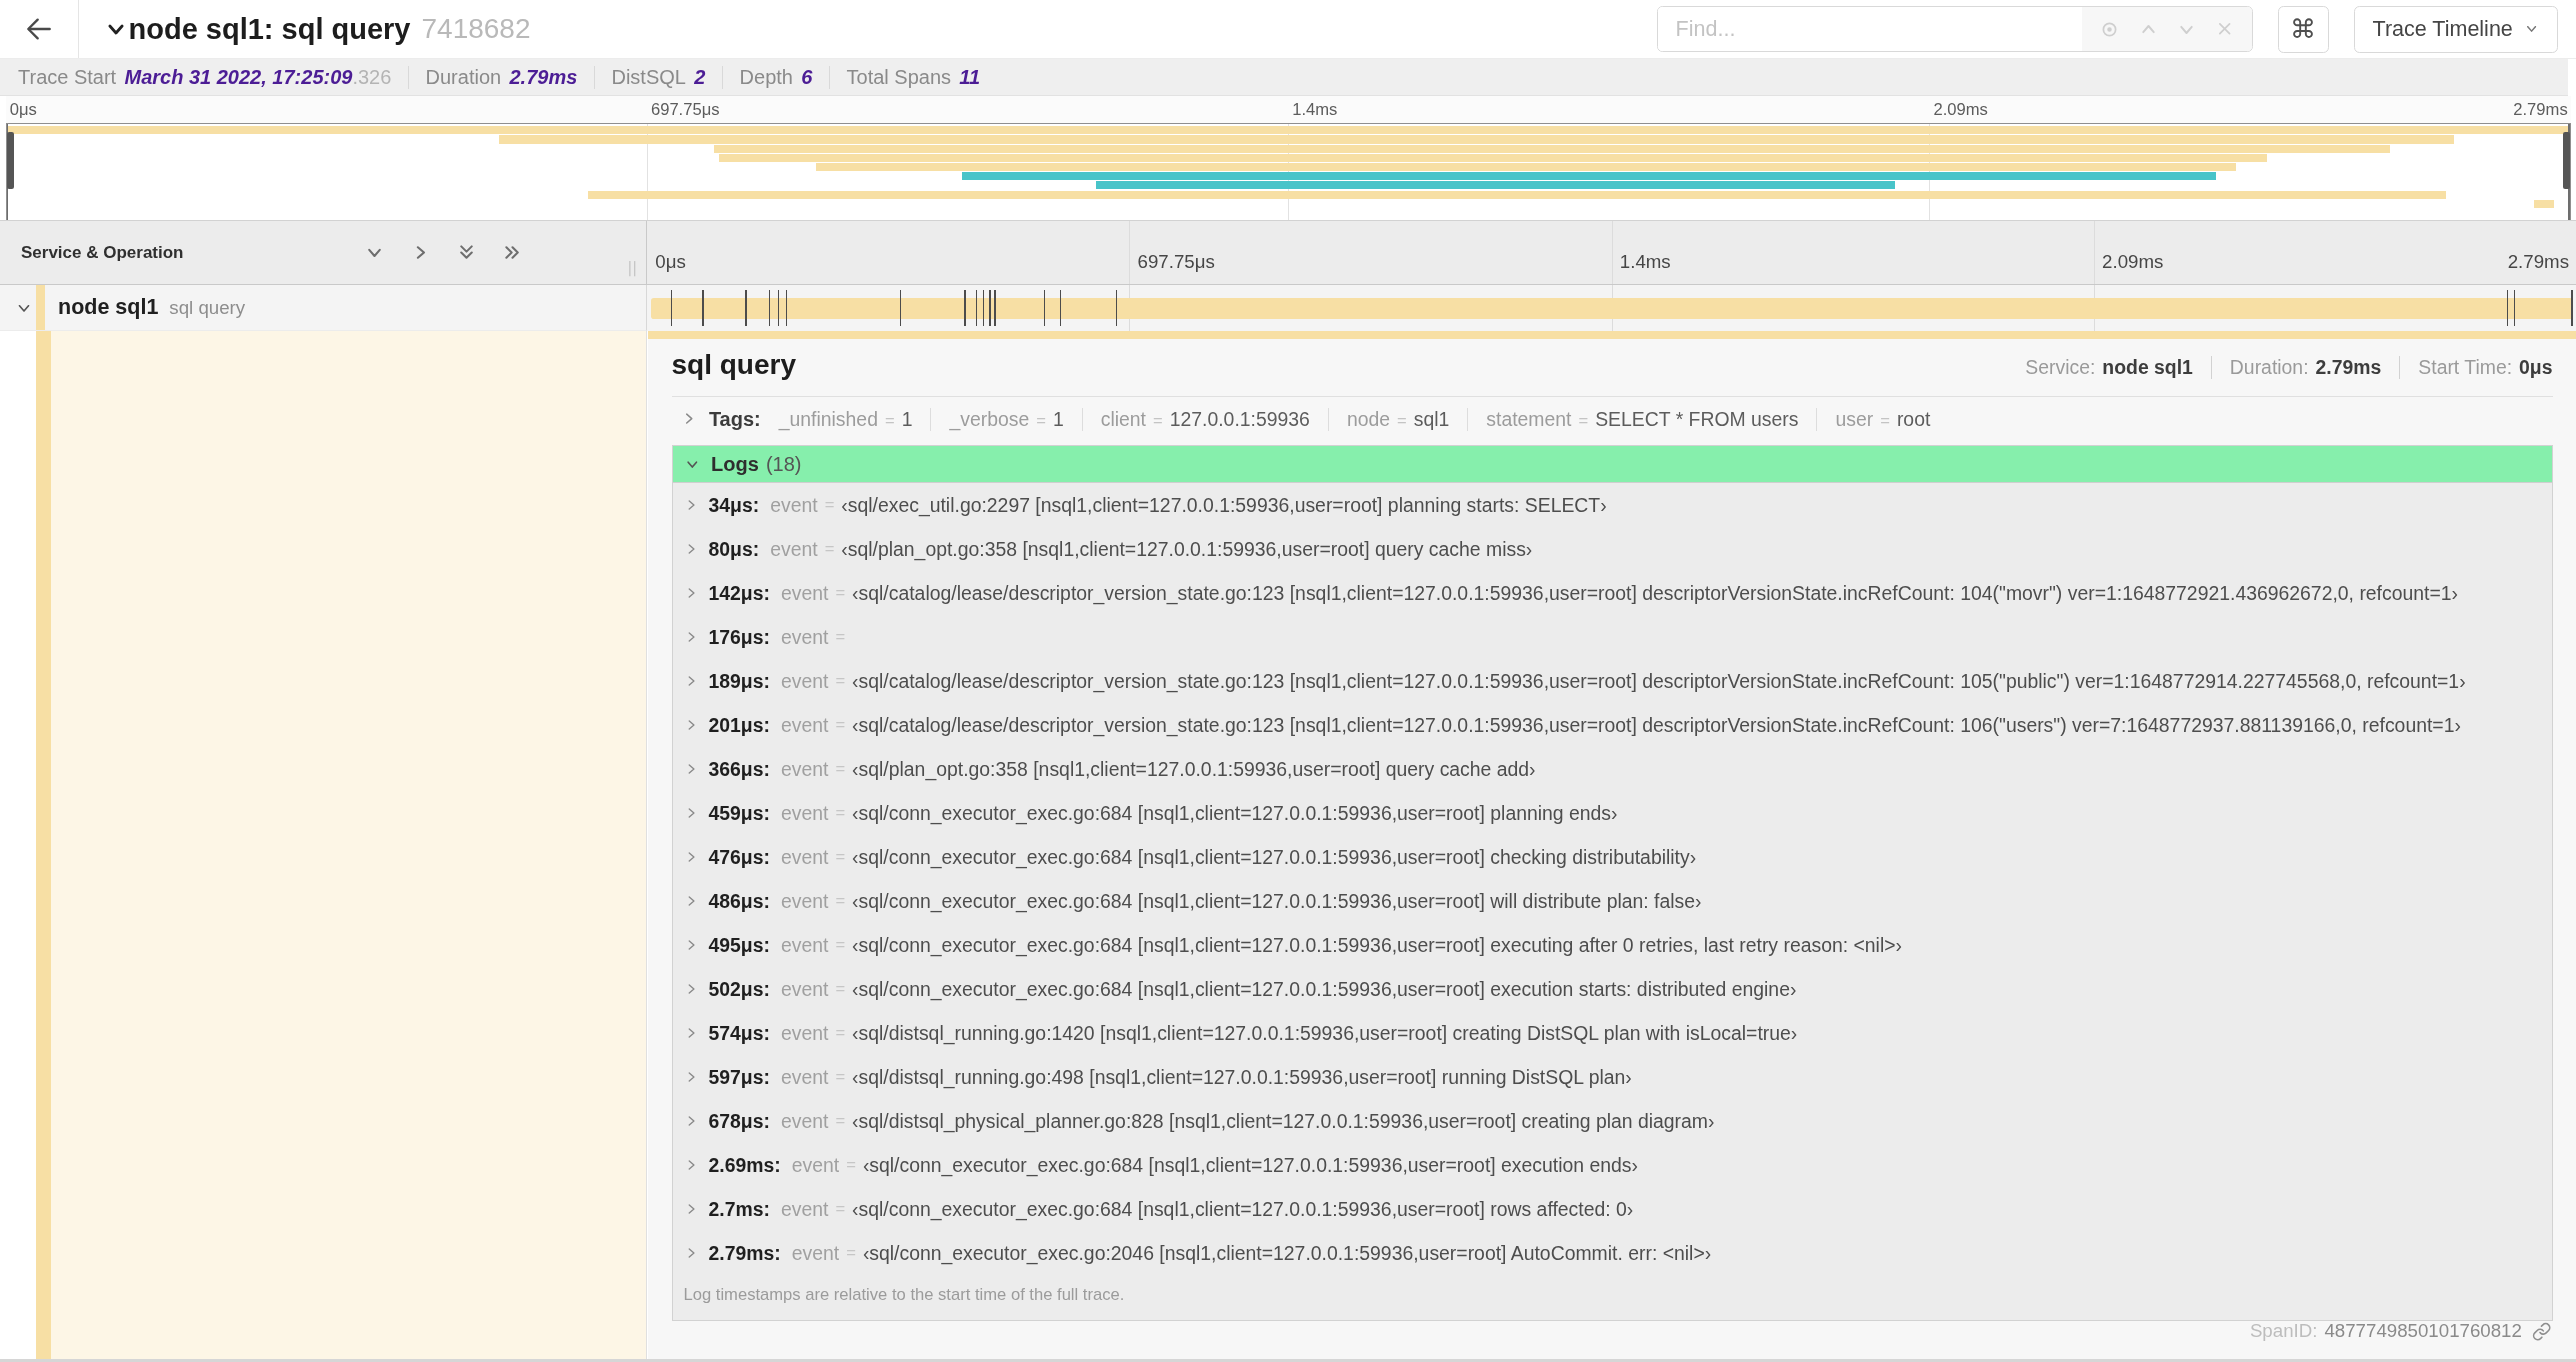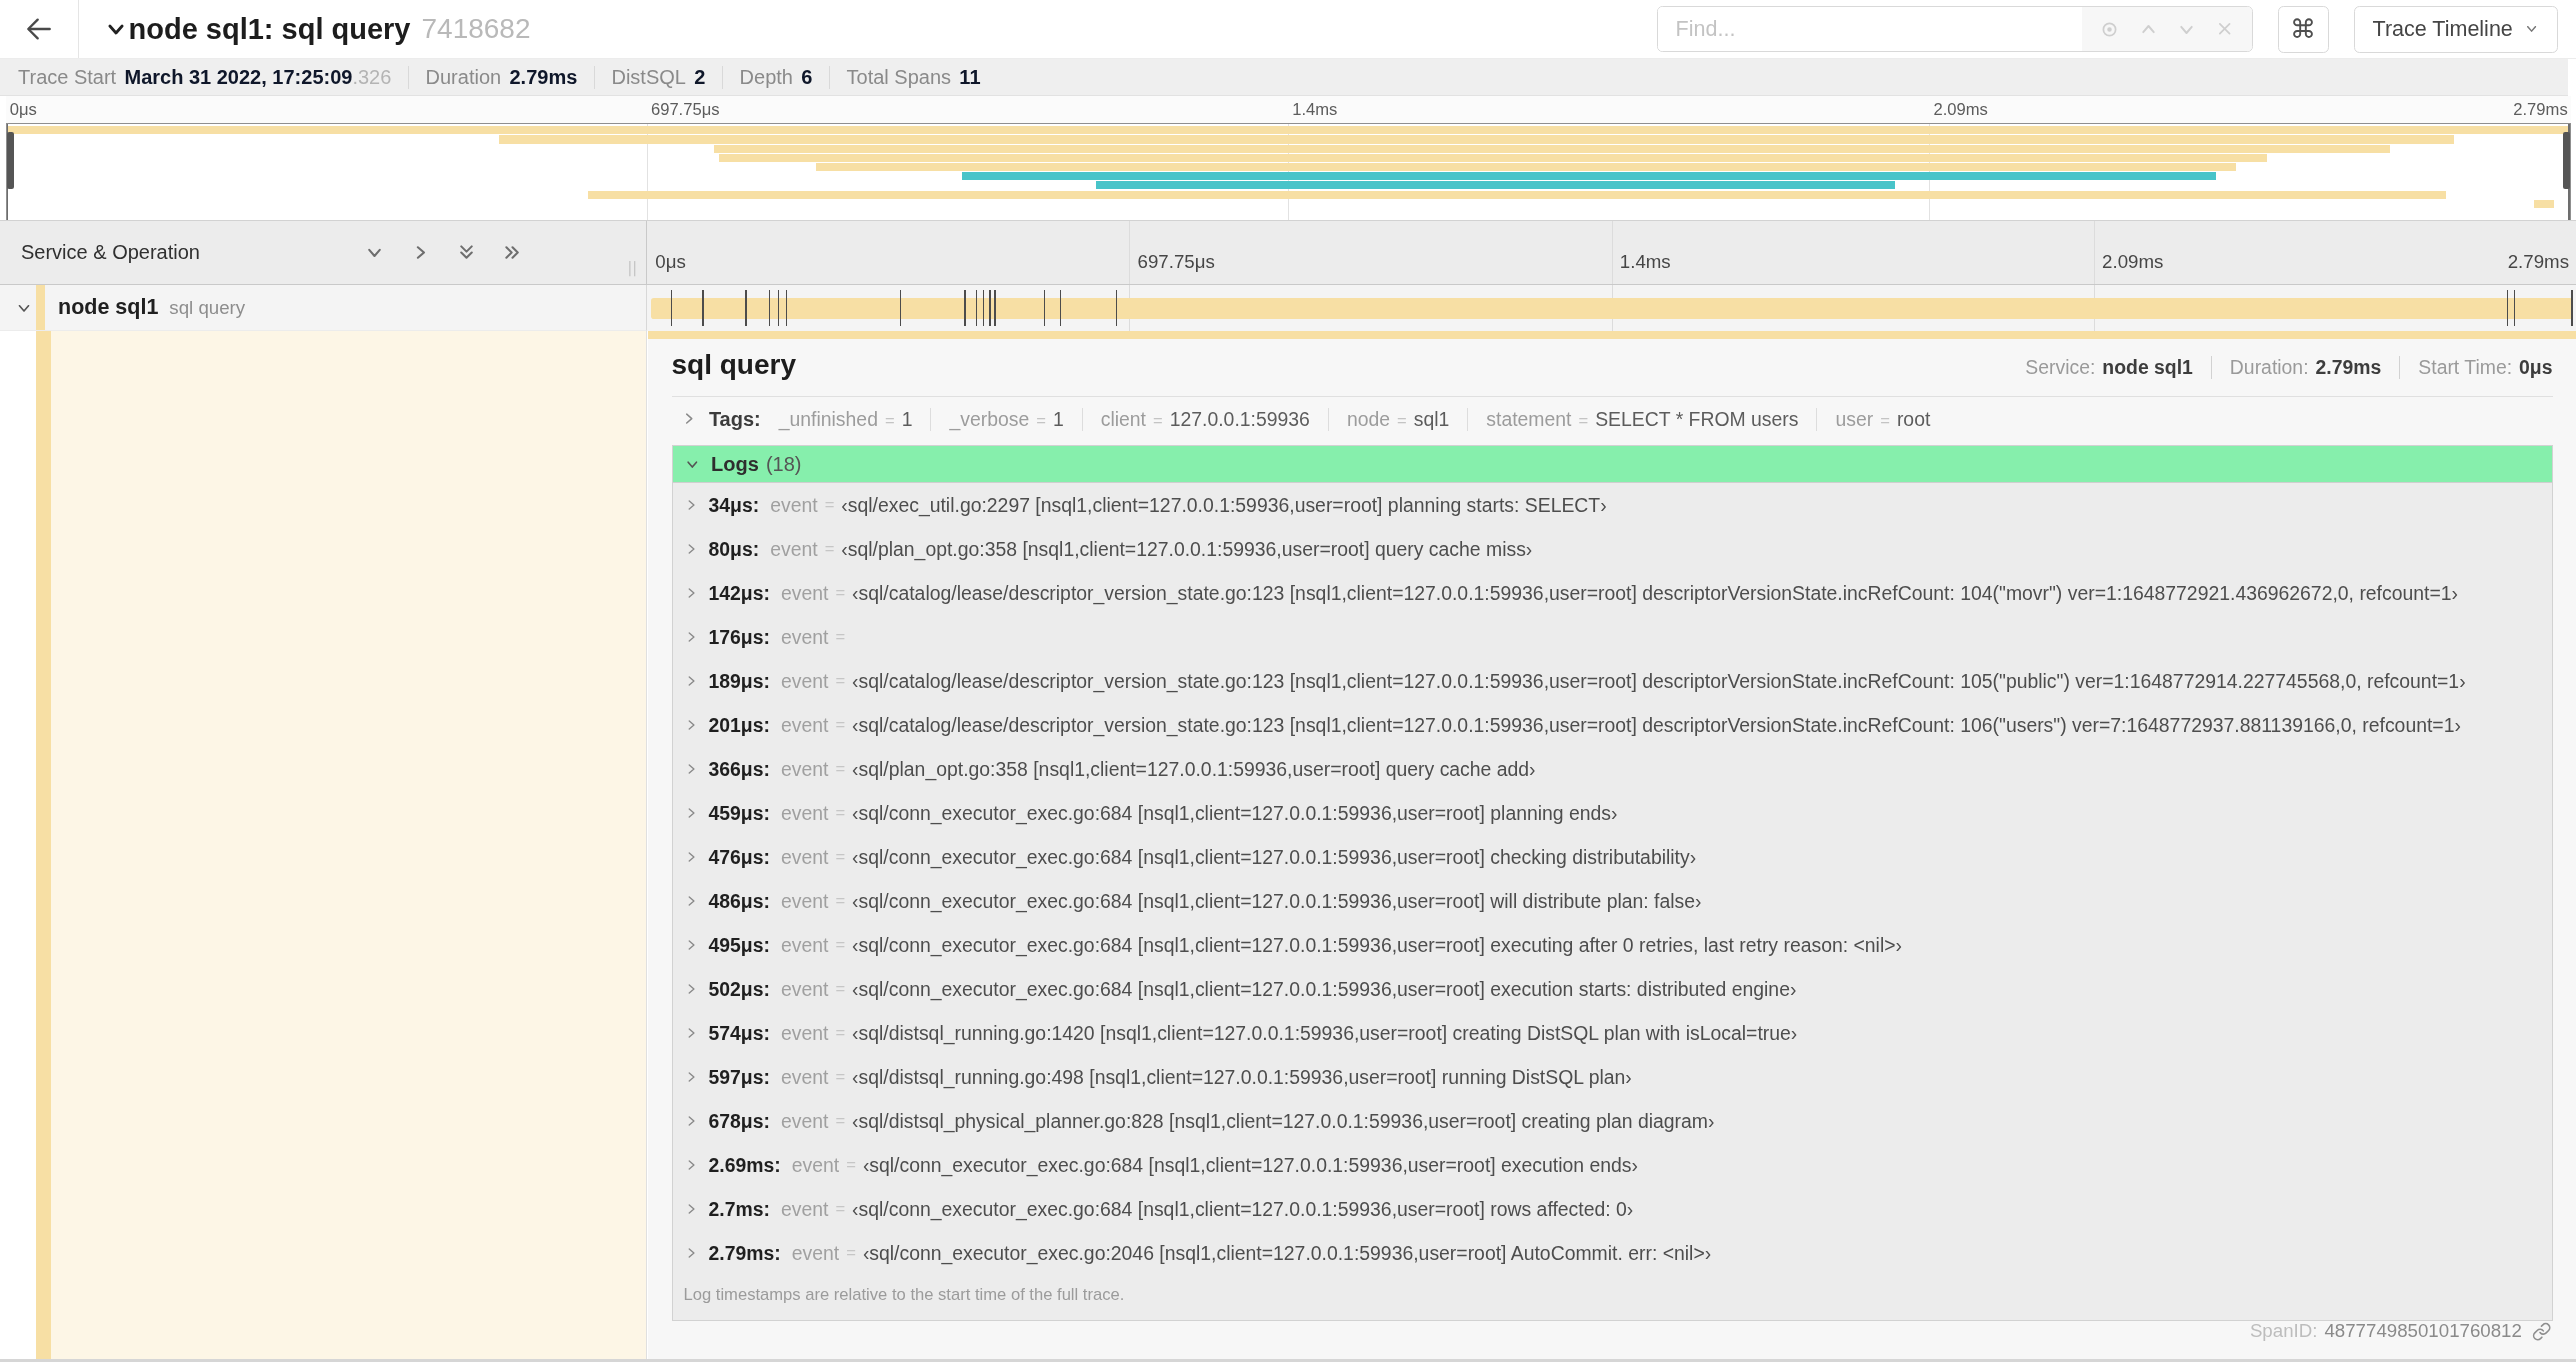--- a/index.html
+++ b/index.html
@@ -22,37 +22,37 @@
   .find-suffix { width:170px; background:#f7f7f7; display:flex; align-items:center; justify-content:space-evenly; color:#cccccc; }
   .suffix-icon { color:#cfcfcf; cursor:pointer; }
   .cmd-btn { height:47px; width:51px; border:0.7px solid #d9d9d9; border-radius:5.5px; background:#fff; font-size:26px; color:#4f4f4f; display:flex; align-items:center; justify-content:center; cursor:pointer; }
   .view-btn { height:47px; padding:0 18px; border:0.7px solid #d9d9d9; border-radius:5.5px; background:#fff; font-size:21.5px; color:#454545; display:flex; align-items:center; gap:11px; cursor:pointer; white-space:nowrap; }
   .view-caret { color:#777; }
 
   
   .summary { position:absolute; top:59px; left:0; right:8px; height:36px; background:#efefef; border-bottom:0.7px solid #e2e2e2; display:flex; align-items:center; padding-left:18px; font-size:20px; color:#8a8a8a; }
   .summary-item { display:flex; align-items:baseline; padding-right:16.6px; margin-right:16.6px; border-right:0.7px solid #d9d9d9; white-space:nowrap; }
   .summary-item:last-child { border-right:none; }
-  .summary-value { color:#0f172a; font-weight:bold; margin-left:8.3px; }
+  .summary-value { color:#4c1d95; font-weight:bold; margin-left:8.3px;font-style:italic; }
   .summary-muted { color:#b4b4b4; font-weight:normal; }
 
   
   .mini-labels { position:absolute; top:96px; left:5.5px; right:5.5px; height:28px; background:#fbfbfb; }
   .mini-tick-label { position:absolute; bottom:4.2px; font-size:16.6px; color:#5c5c5c; padding-left:4.2px; white-space:nowrap; }
   .mini-tick-label.last { transform:translateX(-100%); padding-left:0; padding-right:2.8px; }
   .minimap { position:absolute; top:123px; left:5.5px; right:5.5px; height:97px; border:1.4px solid #8f8f8f; background:#fff; cursor:crosshair; }
   .mini-grid { position:absolute; top:0; bottom:0; width:0.7px; background:#e2e2e2; }
   .mini-bar { position:absolute; height:8.3px; }
   .scrub-line { position:absolute; top:0; bottom:0; width:1.4px; background:#6d6d6d; }
   .scrub-handle { position:absolute; top:8.3px; width:7px; height:57px; background:#555; border-radius:2.1px; cursor:ew-resize; }
 
   
   .grid-head { position:absolute; top:220px; left:0; right:0; height:65px; background:#ececec; border-top:0.7px solid #d2d2d2; border-bottom:0.7px solid #c9c9c9; display:flex; box-sizing:border-box; }
   .gh-left { width:647px; flex:none; position:relative; border-right:0.7px solid #c9c9c9; display:flex; align-items:center; box-sizing:border-box; }
-  .gh-title { font-size:20px; font-weight:normal; color:#303030; margin-left:21px; }
+  .gh-title { font-size:17px; font-weight:bold; color:#303030; margin-left:21px; }
   .gh-icons { position:absolute; right:123px; top:0; bottom:0; display:flex; align-items:center; gap:25px; color:#6e6e6e; }
   .gh-icon { cursor:pointer; }
   .col-resizer { position:absolute; right:5.5px; bottom:5.5px; color:#c6c6c6; cursor:col-resize; }
   .gh-right { flex:1; position:relative; }
   .ruler-label { position:absolute; bottom:11px; font-size:18.7px; color:#464646; padding-left:8.3px; white-space:nowrap; }
   .ruler-label.last { transform:translateX(-100%); padding-left:0; padding-right:7px; }
   .gridline { position:absolute; top:0; bottom:0; width:0.7px; background:#dcdcdc; }
 
   
   .span-row { position:absolute; top:285px; left:0; right:0; height:46px; display:flex; background:#f4f4f4; cursor:pointer; }

